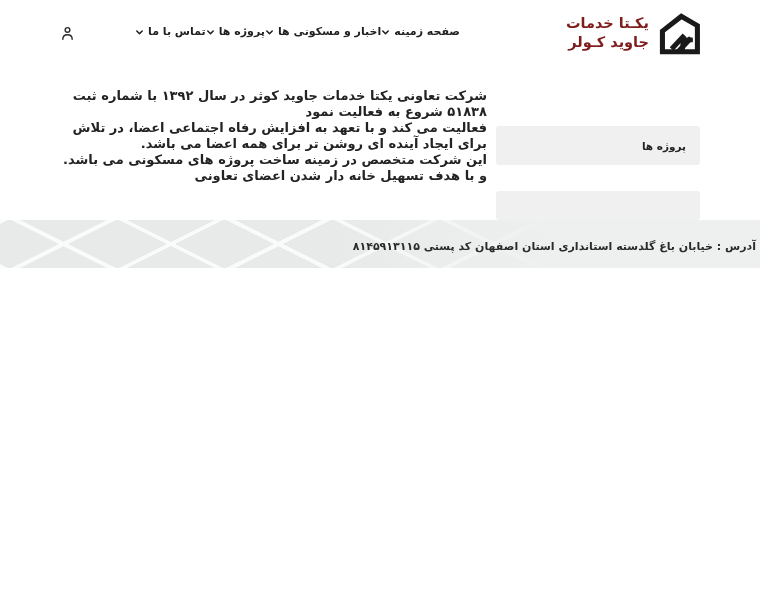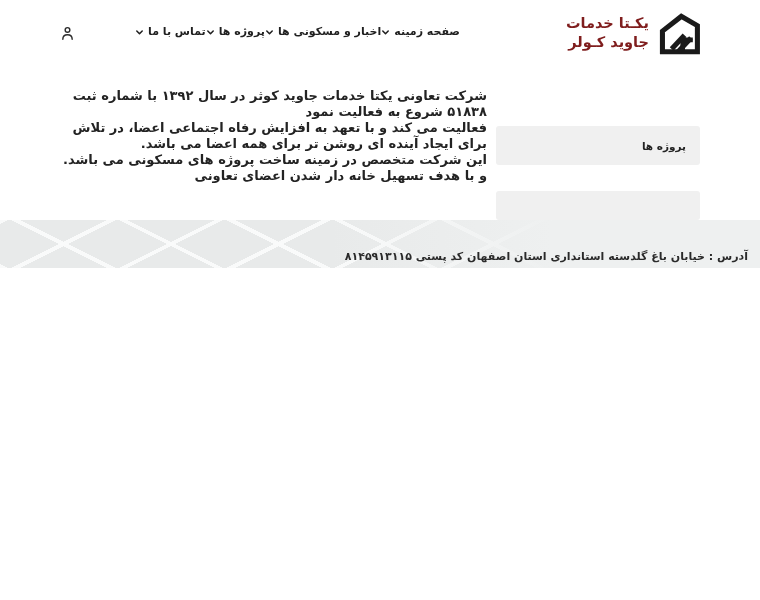--- a/index.html
+++ b/index.html
@@ -52,23 +52,23 @@
       repeating-linear-gradient(45deg,  rgba(250,251,251,.95) 0 6px, rgba(250,251,251,0) 6px 76px),
       repeating-linear-gradient(135deg, rgba(250,251,251,.95) 0 6px, rgba(250,251,251,0) 6px 76px),
       #e8eaea;
     transform:scaleY(.5); transform-origin:0 0;
   }
   .footer-pattern .fade{
     position:absolute; inset:0;
     background:linear-gradient(to right, rgba(238,240,240,0) 55%, #eef0f0 92%);
   }
   .footer-address{
-    position:absolute; top:20px; right:12px;
+    position:absolute; top:20px; right:4px;
     direction:rtl; white-space:nowrap;
-    font-size:11px; font-weight:bold; color:#2a2a2a;margin-top:10px;
+    font-size:11px; font-weight:bold; color:#2a2a2a;
   }
   .footer-copyright{
     position:absolute; top:36px; left:315px;
     direction:rtl; white-space:nowrap;
     font-size:7px; color:#3a3a3a;
     background:rgba(0,0,0,0.05);
     padding:1px 3px; border-radius:1px;
   }
 </style>
 </head>

